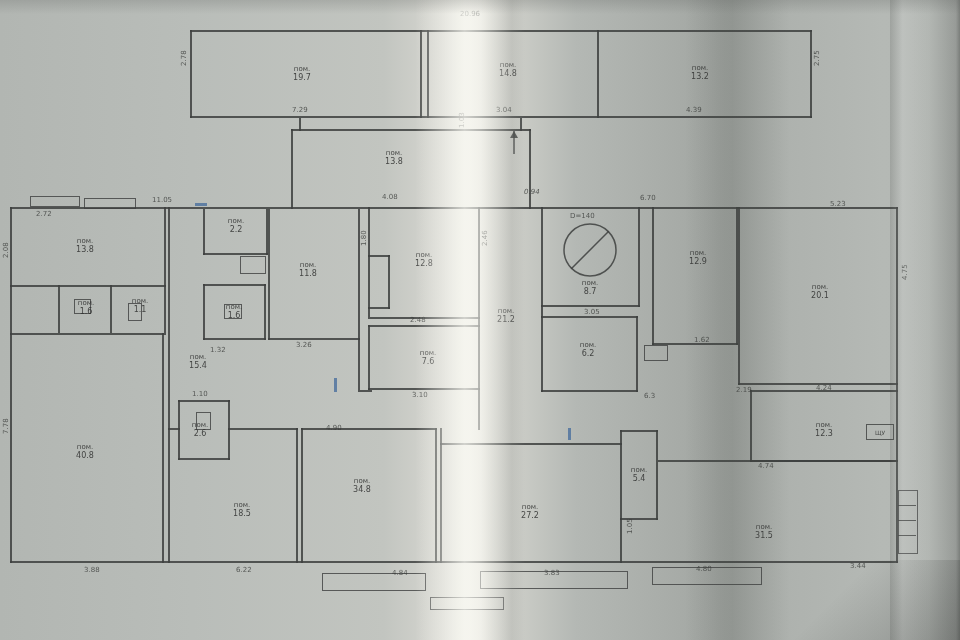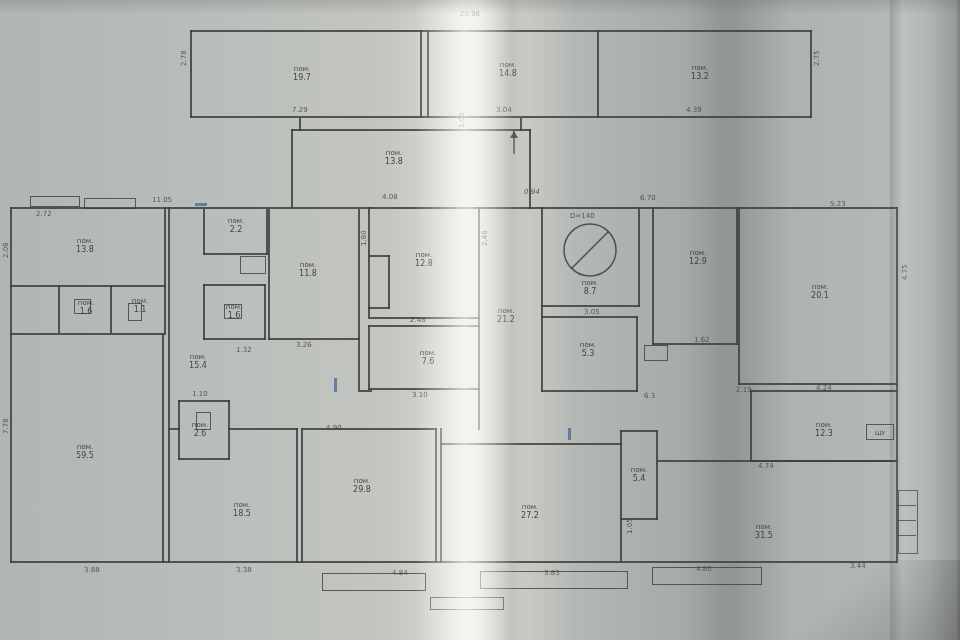--- a/index.html
+++ b/index.html
@@ -168,21 +168,21 @@
       <div class="room-label" style="left: 86px; top: 308px;">
         <span class="p">пом.</span>
         <span class="a">1.6</span>
       </div>
       <div class="room-label" style="left: 140px; top: 306px;">
         <span class="p">пом.</span>
         <span class="a">1.1</span>
       </div>
       <div class="room-label" style="left: 85px; top: 452px;">
         <span class="p">пом.</span>
-        <span class="a">59.5</span>
+        <span class="a">40.8</span>
       </div>
       <div class="room-label" style="left: 236px; top: 226px;">
         <span class="p">пом.</span>
         <span class="a">2.2</span>
       </div>
       <div class="room-label" style="left: 234px; top: 312px;">
         <span class="p">пом.</span>
         <span class="a">1.6</span>
       </div>
       <div class="room-label" style="left: 308px; top: 270px;">
@@ -196,21 +196,21 @@
       <div class="room-label" style="left: 200px; top: 430px;">
         <span class="p">пом.</span>
         <span class="a">2.6</span>
       </div>
       <div class="room-label" style="left: 242px; top: 510px;">
         <span class="p">пом.</span>
         <span class="a">18.5</span>
       </div>
       <div class="room-label" style="left: 362px; top: 486px;">
         <span class="p">пом.</span>
-        <span class="a">29.8</span>
+        <span class="a">34.8</span>
       </div>
       <div class="room-label" style="left: 424px; top: 260px;">
         <span class="p">пом.</span>
         <span class="a">12.8</span>
       </div>
       <div class="room-label" style="left: 428px; top: 358px;">
         <span class="p">пом.</span>
         <span class="a">7.6</span>
       </div>
       <div class="room-label" style="left: 506px; top: 316px;">
@@ -220,21 +220,21 @@
       <div class="room-label" style="left: 590px; top: 288px;">
         <span class="p">пом.</span>
         <span class="a">8.7</span>
       </div>
       <div class="room-label" style="left: 698px; top: 258px;">
         <span class="p">пом.</span>
         <span class="a">12.9</span>
       </div>
       <div class="room-label" style="left: 588px; top: 350px;">
         <span class="p">пом.</span>
-        <span class="a">5.3</span>
+        <span class="a">6.2</span>
       </div>
       <div class="room-label" style="left: 820px; top: 292px;">
         <span class="p">пом.</span>
         <span class="a">20.1</span>
       </div>
       <div class="room-label" style="left: 639px; top: 475px;">
         <span class="p">пом.</span>
         <span class="a">5.4</span>
       </div>
       <div class="room-label" style="left: 530px; top: 512px;">
@@ -260,38 +260,38 @@
       <div class="dim" style="left: 382px; top: 193px;">4.08</div>
       <div class="dim rot" style="left: 458px; top: 128px;">1.03</div>
       <div class="dim" style="left: 152px; top: 196px;">11.05</div>
       <div class="dim" style="left: 36px; top: 210px;">2.72</div>
       <div class="dim" style="left: 640px; top: 194px;">6.70</div>
       <div class="dim" style="left: 830px; top: 200px;">5.23</div>
       <div class="dim rot" style="left: 901px; top: 280px;">4.75</div>
       <div class="dim rot" style="left: 2px; top: 258px;">2.08</div>
       <div class="dim rot" style="left: 2px; top: 434px;">7.78</div>
       <div class="dim" style="left: 84px; top: 566px;">3.88</div>
-      <div class="dim" style="left: 236px; top: 566px;">3.38</div>
+      <div class="dim" style="left: 236px; top: 566px;">6.22</div>
       <div class="dim" style="left: 392px; top: 569px;">4.84</div>
       <div class="dim" style="left: 544px; top: 569px;">3.83</div>
       <div class="dim" style="left: 696px; top: 565px;">4.80</div>
       <div class="dim" style="left: 850px; top: 562px;">3.44</div>
       <div class="dim" style="left: 296px; top: 341px;">3.26</div>
       <div class="dim" style="left: 410px; top: 316px;">2.48</div>
       <div class="dim" style="left: 412px; top: 391px;">3.10</div>
       <div class="dim" style="left: 584px; top: 308px;">3.05</div>
       <div class="dim" style="left: 570px; top: 212px;">D=140</div>
       <div class="dim" style="left: 644px; top: 392px;">6.3</div>
       <div class="dim" style="left: 736px; top: 386px;">2.19</div>
       <div class="dim" style="left: 816px; top: 384px;">4.24</div>
       <div class="dim" style="left: 758px; top: 462px;">4.74</div>
       <div class="dim rot" style="left: 626px; top: 534px;">1.05</div>
       <div class="dim" style="left: 326px; top: 424px;">4.90</div>
       <div class="dim" style="left: 192px; top: 390px;">1.10</div>
-      <div class="dim" style="left: 236px; top: 346px;">1.32</div>
+      <div class="dim" style="left: 210px; top: 346px;">1.32</div>
       <div class="dim rot" style="left: 360px; top: 246px;">1.80</div>
       <div class="dim rot" style="left: 481px; top: 246px;">2.46</div>
       <div class="dim" style="left: 524px; top: 188px; font-style: italic;">0.94</div>
       <div class="dim" style="left: 694px; top: 336px;">1.62</div>
     </div>
 
   <div class="overlay fold-highlight"></div>
   <div class="overlay fold-shadow"></div>
   <div class="overlay edge-crease"></div>
   <div class="overlay top-edge"></div>

